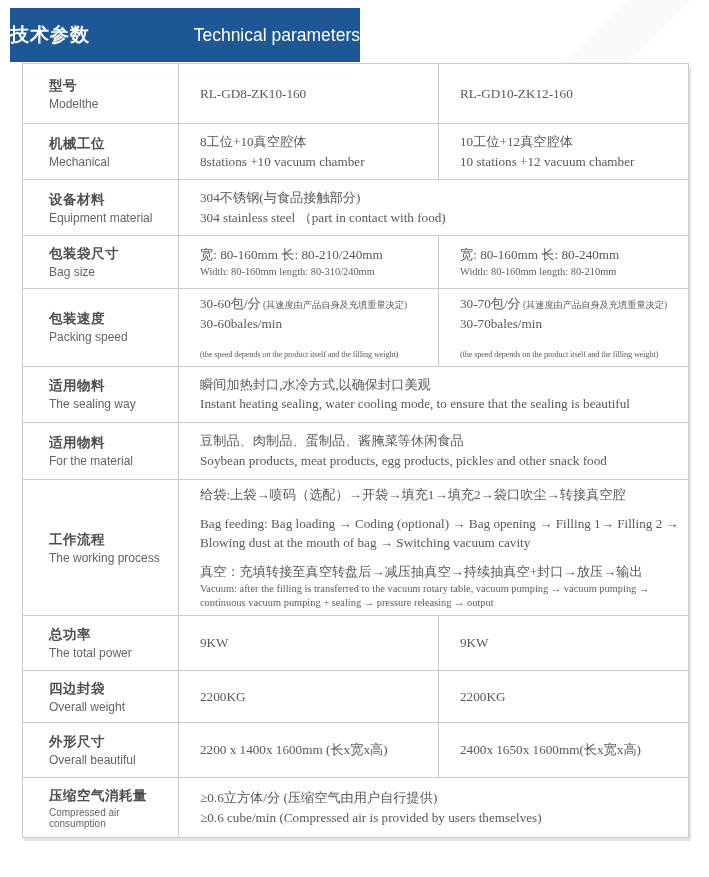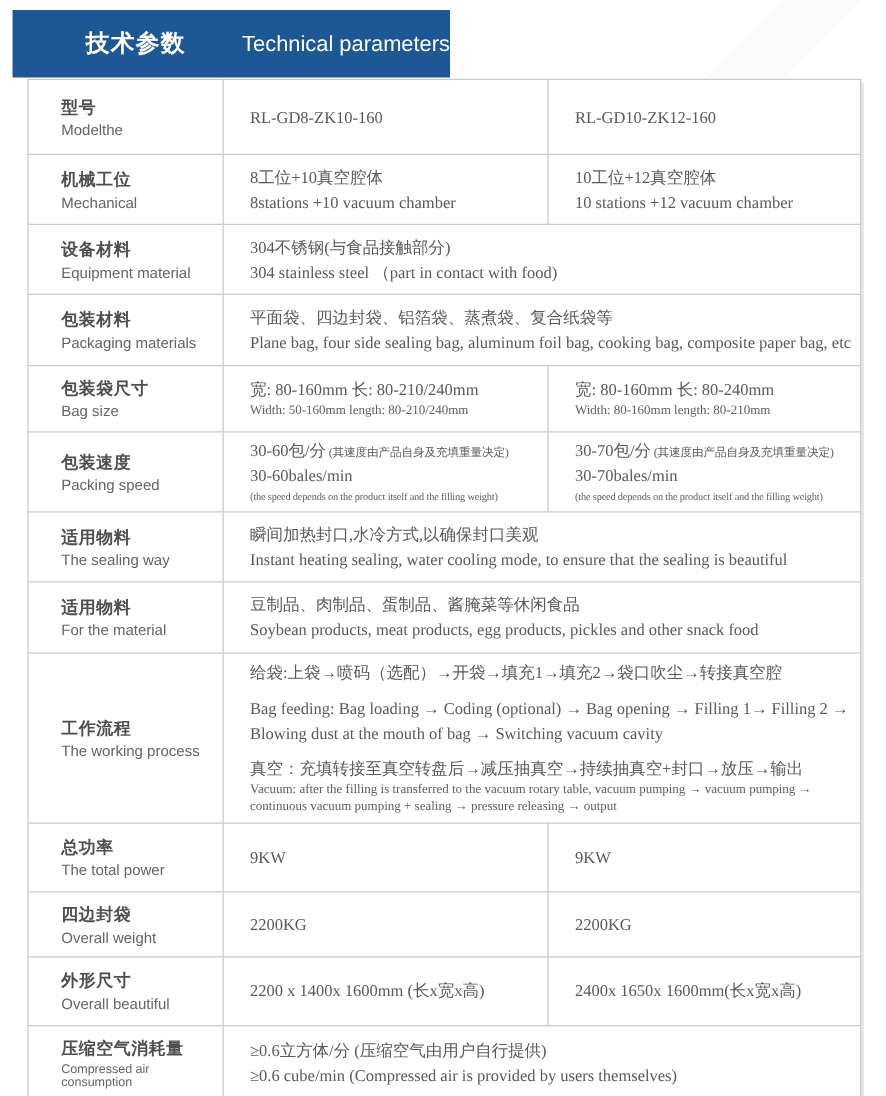--- a/index.html
+++ b/index.html
@@ -2,35 +2,35 @@
 <html><head>
 <meta charset="utf-8">
 <style>
   html,body{margin:0;padding:0;background:#ffffff;}
   .page{position:relative;width:709px;height:877px;background:#ffffff;overflow:hidden;
         font-family:"Liberation Sans","DejaVu Sans",sans-serif;}
   .watermark{position:absolute;right:-60px;top:-70px;width:300px;height:220px;
         background:linear-gradient(135deg,transparent 44%,#f7f8f9 44%,#f7f8f9 56%,transparent 56%);
         opacity:.7;pointer-events:none;}
   .banner{position:absolute;left:10px;top:8px;width:350px;height:54px;
-        display:flex;align-items:center;justify-content:flex-end;color:#ffffff;gap:36px;}
+        display:flex;align-items:center;justify-content:space-between;color:#ffffff;gap:36px;}
   .banner .cn{font-size:19px;font-weight:700;letter-spacing:1px;}
   .banner .en{font-size:17.5px;font-weight:400;margin-left:9px;}
   table.tech-table{position:absolute;left:22px;top:63px;width:666px;
         border-collapse:collapse;table-layout:fixed;background:#ffffff;
         box-shadow:2px 3px 0 #e3e3e4;}
   table.tech-table td{border:1px solid #c9cacb;overflow:hidden;}
   .label-cell{padding:4px 4px 4px 26px;vertical-align:middle;}
   .label-cn{font-size:13.5px;font-weight:700;color:#4d4e50;letter-spacing:.5px;font-family:Liberation Serif, serif;}
   .label-en{font-size:12px;color:#636467;margin-top:2px;}
   .label-en.small{font-size:10px;}
   .value-cell{padding:5px 6px 5px 21px;vertical-align:middle;color:#58595b;font-family:Liberation Serif, serif;}
   .line.normal{font-size:13.2px;line-height:1.5;}
   .line.small{font-size:10.4px;line-height:1.35;color:#5d5e60;}
-  .line.tiny{font-size:8.3px;letter-spacing:-.15px;line-height:1.6;color:#5d5e60;}
+  .line.tiny{font-size:8.3px;letter-spacing:-.15px;line-height:1.6;color:#5d5e60;margin-top:14px;}
   .line.gap{margin-top:9px;}
   .inline-note{font-size:9.3px;letter-spacing:-.1px;}
 </style>
 </head>
 <body>
 
 <div class="page">
   <div class="watermark"></div>
 
   <div class="banner" style="background: rgb(29, 87, 150);">
@@ -74,38 +74,28 @@
         <tr style="height: 56px;">
           <td class="label-cell">
             <div class="label-cn">设备材料</div>
             <div class="label-en">Equipment material</div>
           </td>
           <td class="value-cell" colspan="2">
             <div class="line normal">304不锈钢(与食品接触部分)</div>
             <div class="line normal">304 stainless steel （part in contact with food)</div>
           </td>
         </tr>
-        <tr style="height: 57px;">
-          <td class="label-cell">
-            <div class="label-cn">包装材料</div>
-            <div class="label-en">Packaging materials</div>
-          </td>
-          <td class="value-cell" colspan="2">
-            <div class="line normal">平面袋、四边封袋、铝箔袋、蒸煮袋、复合纸袋等</div>
-            <div class="line normal">Plane bag, four side sealing bag, aluminum foil bag, cooking bag, composite paper bag, etc</div>
-          </td>
-        </tr>
         <tr style="height: 53px;">
           <td class="label-cell">
             <div class="label-cn">包装袋尺寸</div>
             <div class="label-en">Bag size</div>
           </td>
           <td class="value-cell">
             <div class="line normal">宽: 80-160mm 长: 80-210/240mm</div>
-            <div class="line small">Width: 50-160mm length: 80-210/240mm</div>
+            <div class="line small">Width: 80-160mm length: 80-310/240mm</div>
           </td>
           <td class="value-cell">
             <div class="line normal">宽: 80-160mm 长: 80-240mm</div>
             <div class="line small">Width: 80-160mm length: 80-210mm</div>
           </td>
         </tr>
         <tr style="height: 55px;">
           <td class="label-cell">
             <div class="label-cn">包装速度</div>
             <div class="label-en">Packing speed</div>

